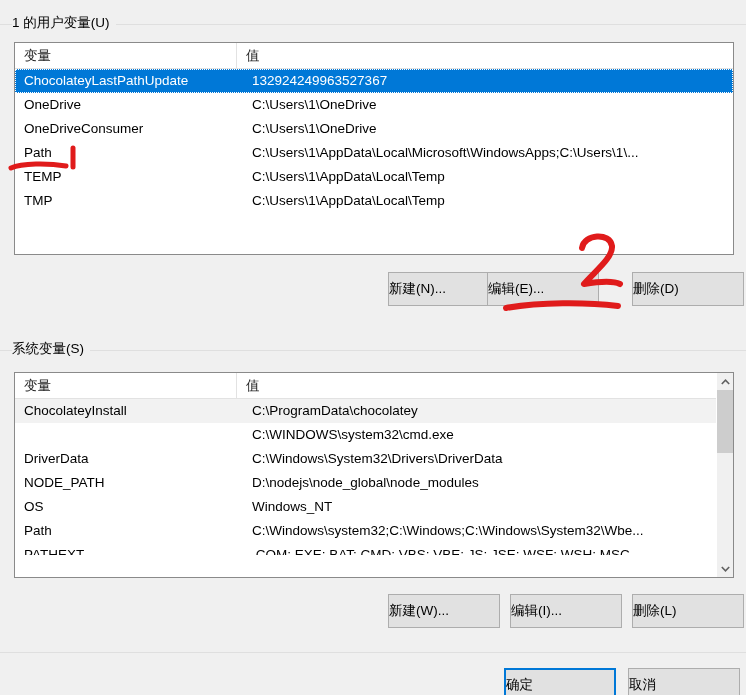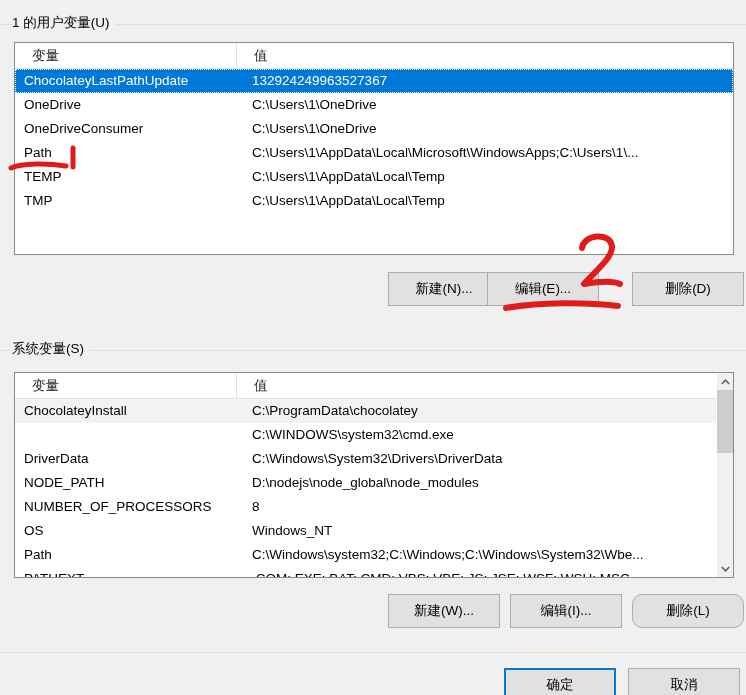--- a/index.html
+++ b/index.html
@@ -59,21 +59,21 @@
     border-bottom: 1px solid #e2e2e2;
     box-sizing: border-box;
   }
   .lv-header .hcell {
     position: absolute;
     top: 0;
     height: 25px;
     line-height: 25px;
     font-size: 13.5px;
     color: #222;
-    padding-left: 17px;
+    padding-left: 9px;
     box-sizing: border-box;
     white-space: nowrap;
   }
   .lv-header .hcell.col-name {
     left: 0;
     width: 222px;
     border-right: 1px solid #e2e2e2;
   }
   .lv-header .hcell.col-value {
     left: 222px;
@@ -151,21 +151,21 @@
 
   
   .btn {
     position: absolute;
     background: #e1e1e1;
     border: 1px solid #adadad;
     box-sizing: border-box;
     font-family: "Liberation Sans", "DejaVu Sans", sans-serif;
     font-size: 13.5px;
     color: #000;
-    text-align: center;
+    text-align: left;
     line-height: 32px;
     height: 34px;
     width: 112px;
     white-space: nowrap;
     padding: 0;
   }
   .btn.default {
     border: 2px solid #0078d7;
     line-height: 30px;
   }
@@ -262,24 +262,20 @@
     <div class="lv-row">
       <div class="cell c-name">DriverData</div>
       <div class="cell c-value">C:\Windows\System32\Drivers\DriverData</div>
     </div>
 
     <div class="lv-row">
       <div class="cell c-name">NODE_PATH</div>
       <div class="cell c-value">D:\nodejs\node_global\node_modules</div>
     </div>
 
-    <div class="lv-row">
-      <div class="cell c-name">NUMBER_OF_PROCESSORS</div>
-      <div class="cell c-value">8</div>
-    </div>
 
     <div class="lv-row">
       <div class="cell c-name">OS</div>
       <div class="cell c-value">Windows_NT</div>
     </div>
 
     <div class="lv-row">
       <div class="cell c-name">Path</div>
       <div class="cell c-value">C:\Windows\system32;C:\Windows;C:\Windows\System32\Wbe...</div>
     </div>
@@ -301,21 +297,21 @@
     <div class="arrow down">
       <svg width="9" height="6" viewBox="0 0 9 6">
           <path d="M0.8 1 L4.5 4.8 L8.2 1" fill="none" stroke="#606060" stroke-width="1.6"></path>
         </svg>
     </div>
   </div>
 </div>
 
 <button class="btn" style="left:388px; top:594px;">新建(W)...</button>
 <button class="btn" style="left:510px; top:594px;">编辑(I)...</button>
-<button class="btn" style="left:632px; top:594px;border-radius:10px;">删除(L)</button>
+<button class="btn" style="left:632px; top:594px;">删除(L)</button>
 
 <div class="footer-rule" style="top:652px;"></div>
 
 <button class="btn default" style="left:504px; top:668px;">确定</button>
 <button class="btn" style="left:628px; top:668px;">取消</button>
 
 <div class="annot" style="left:8px; top:160px; width:70px; height:14px;">
   <svg width="70" height="14" viewBox="0 0 70 14">
     <path d="M3 8 C14 3, 40 3, 58 6" fill="none" stroke="#e01b1b" stroke-width="5" stroke-linecap="round"></path>
   </svg>

